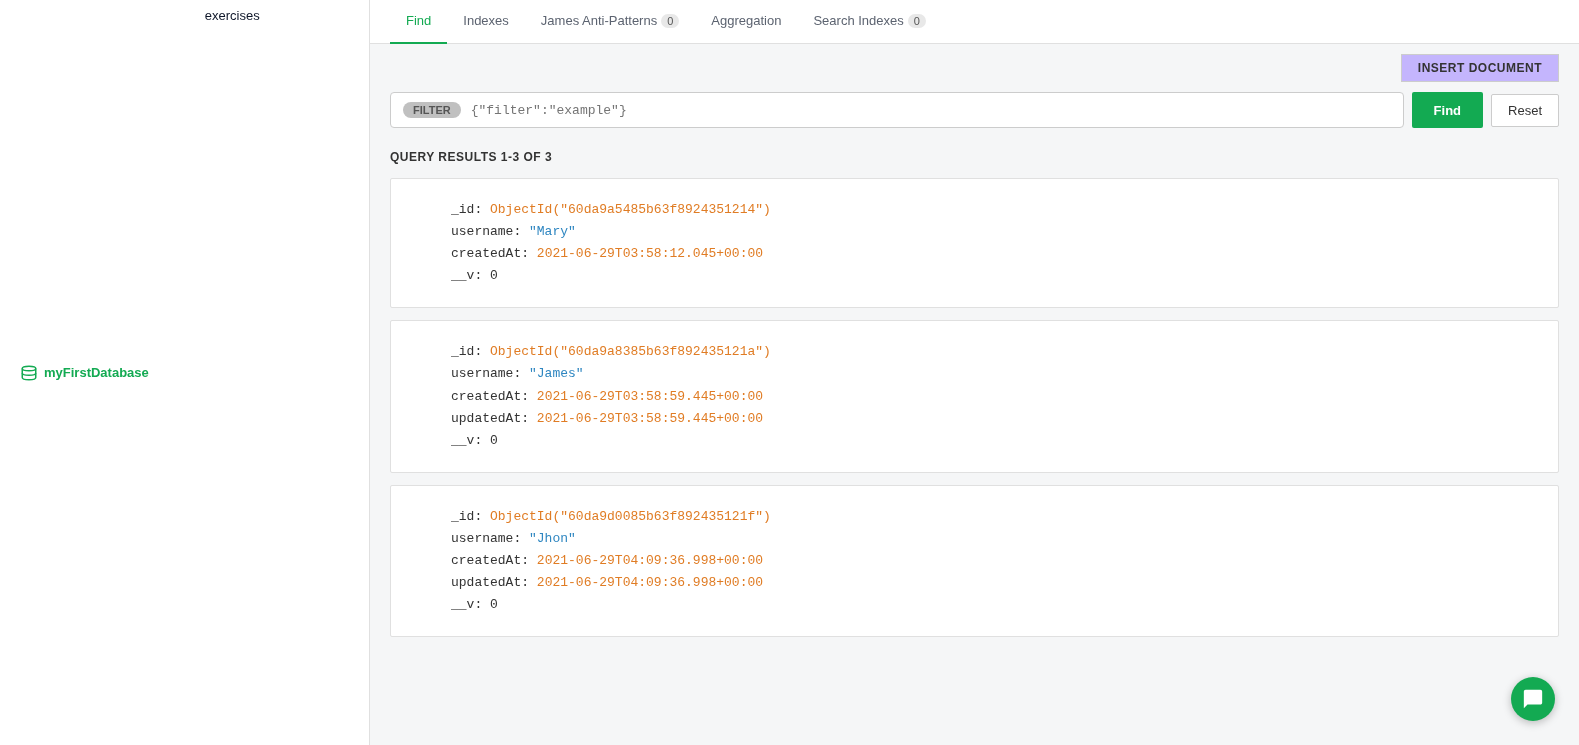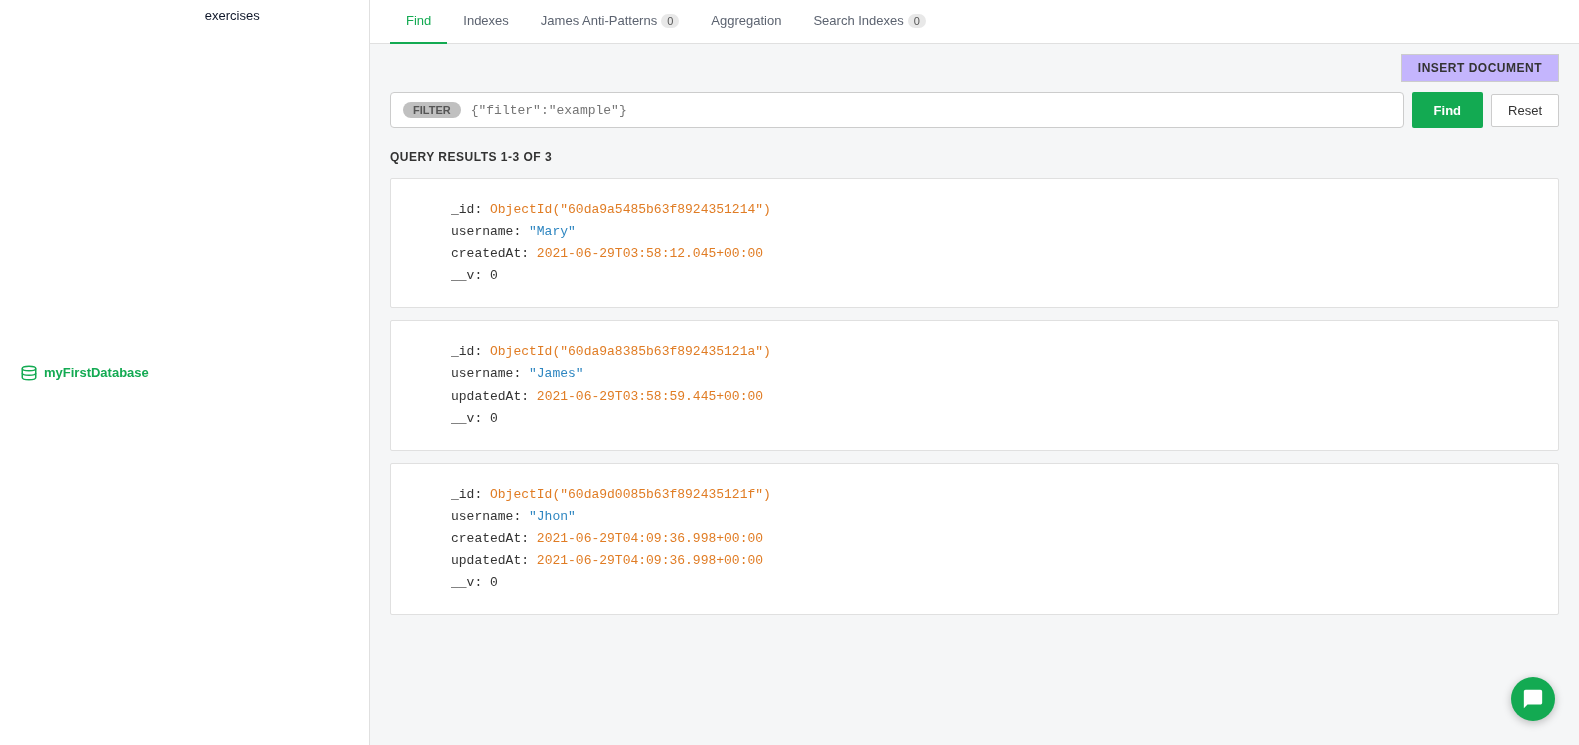--- a/index.html
+++ b/index.html
@@ -293,20 +293,23 @@
     </div>
 
     <div class="doc-card">
       <div class="doc-line">
         <span class="doc-key">_id: </span><span class="doc-objectid">ObjectId("60da9a8385b63f892435121a")</span>
       </div>
       <div class="doc-line">
         <span class="doc-key">username: </span><span class="doc-string">"James"</span>
       </div>
       <div class="doc-line">
+        <span class="doc-key">createdAt: </span><span class="doc-date">2021-06-29T03:58:59.445+00:00</span>
+      </div>
+      <div class="doc-line">
         <span class="doc-key">updatedAt: </span><span class="doc-date">2021-06-29T03:58:59.445+00:00</span>
       </div>
       <div class="doc-line">
         <span class="doc-key">__v: </span><span class="doc-number">0</span>
       </div>
     </div>
 
     <div class="doc-card">
       <div class="doc-line">
         <span class="doc-key">_id: </span><span class="doc-objectid">ObjectId("60da9d0085b63f892435121f")</span>

